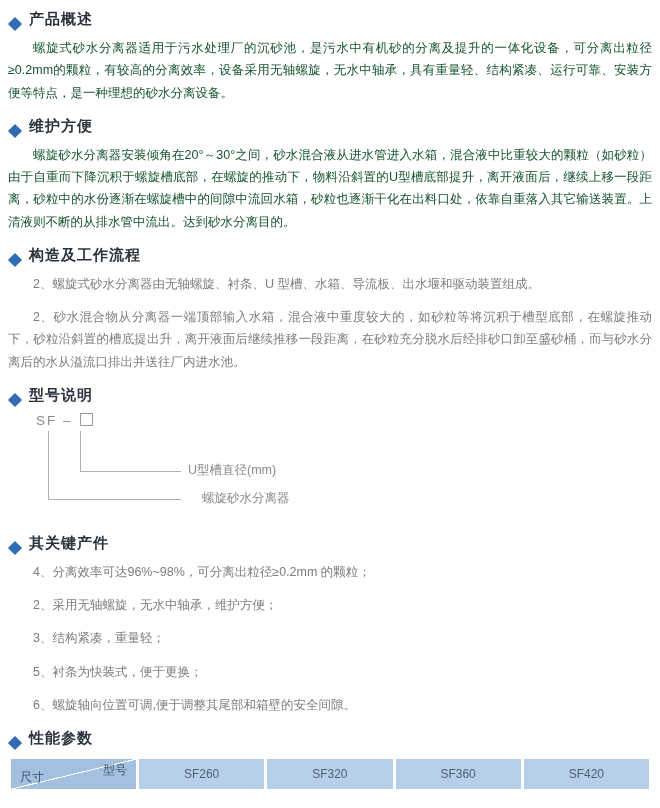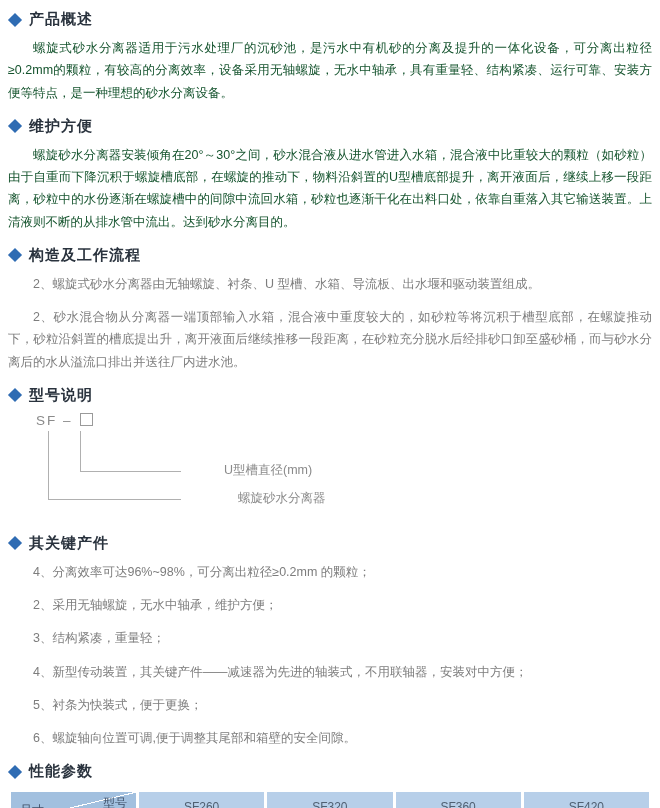--- a/index.html
+++ b/index.html
@@ -4,40 +4,40 @@
 <style>
   html,body{margin:0;padding:0;}
   body{
     width:660px;height:808px;background:#ffffff;overflow:hidden;
     font-family:"Liberation Sans","DejaVu Sans",sans-serif;
     -webkit-font-smoothing:antialiased;
   }
   .page{width:644px;margin:0 auto;padding-top:4px;}
 
   
-  .sec-head{display:flex;align-items:center;margin:13px 0 8px 0;}
+  .sec-head{display:flex;align-items:flex-end;margin:13px 0 8px 0;}
   .diamond{display:inline-block;width:10px;height:10px;background:#2f6cb3;
     transform:rotate(45deg);margin:0 9px 0 2px;flex:0 0 auto;}
   .sec-title{font-size:15px;font-weight:bold;color:#2a333e;letter-spacing:1px;}
 
   
   .para{font-size:12.5px;color:#14532d;line-height:1.78;text-align:justify;
     text-indent:2em;margin:0 0 10px 0;}
   .item{font-size:12.5px;color:#7d7d7d;line-height:1.78;text-align:justify;
     text-indent:2em;margin:0 0 11px 0;}
 
   
   .model-diagram{position:relative;height:108px;margin:2px 0 0 0;color:#8a8a8a;}
   .model-code{position:absolute;left:28px;top:0;font-size:13.5px;letter-spacing:2px;color:#8a8a8a;}
   .model-box{display:inline-block;width:11px;height:11px;border:1px solid #9a9a9a;
     vertical-align:-1px;margin-left:2px;}
   .lead-line{position:absolute;border-left:1px solid #b0b0b0;border-bottom:1px solid #b0b0b0;}
   .lead-1{left:72px;top:18px;width:100px;height:40px;}
   .lead-2{left:40px;top:18px;width:132px;height:68px;}
-  .model-label{position:absolute;font-size:12.5px;color:#8a8a8a;white-space:nowrap;margin-left:36px;}
+  .model-label{position:absolute;font-size:12.5px;color:#8a8a8a;white-space:nowrap;}
   .label-1{left:180px;top:49px;}
   .label-2{left:194px;top:77px;}
 
   
   table.perf{width:644px;border-collapse:separate;border-spacing:3px;
     table-layout:fixed;margin-top:4px;}
   table.perf td{height:30px;text-align:center;vertical-align:middle;
     font-size:12px;color:#506072;padding:0;}
   td.headcell{background:#b7cfe9;}
   td.corner{background:#a2c0df;position:relative;
@@ -86,21 +86,20 @@
     <div class="model-label label-2">螺旋砂水分离器</div>
   </div>
 
   <div class="sec-head">
     <span class="diamond"></span>
     <span class="sec-title">其关键产件</span>
   </div>
   <p class="item">4、分离效率可达96%~98%，可分离出粒径≥0.2mm 的颗粒；</p>
   <p class="item">2、采用无轴螺旋，无水中轴承，维护方便；</p>
   <p class="item">3、结构紧凑，重量轻；</p>
-  <p class="item">4、新型传动装置，其关键产件——减速器为先进的轴装式，不用联轴器，安装对中方便；</p>
   <p class="item">5、衬条为快装式，便于更换；</p>
   <p class="item">6、螺旋轴向位置可调,便于调整其尾部和箱壁的安全间隙。</p>
 
   <div class="sec-head">
     <span class="diamond"></span>
     <span class="sec-title">性能参数</span>
   </div>
 
   <table class="perf">
     <colgroup>

